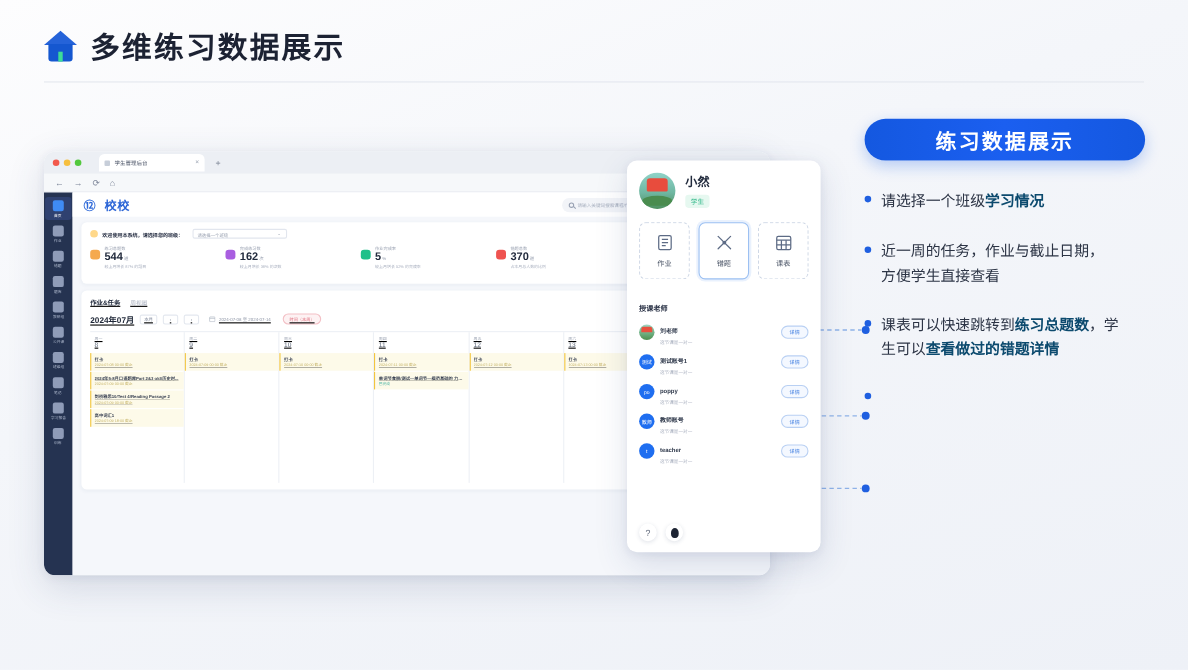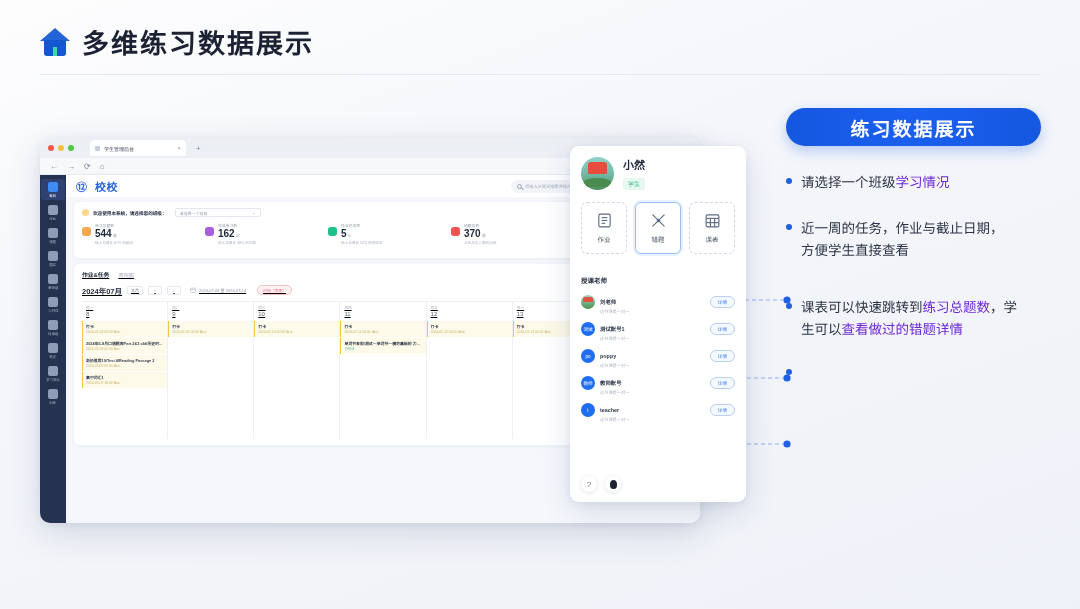--- a/index.html
+++ b/index.html
@@ -174,21 +174,21 @@
     width: 255px; height: 38px; border-radius: 19px;
     background: linear-gradient(90deg,#1458e0 0%,#1b5ff0 50%,#1458e0 100%);
     display: flex; align-items: center; justify-content: center;
     color: #ffffff; font-size: 19px; font-weight: bold; letter-spacing: 2px;
     box-shadow: 0 5px 14px rgba(23,92,230,.28);
   }
   .bullets { margin-top: 26px; display: flex; flex-direction: column; }
   .bullet { display: flex; gap: 9px; align-items: flex-start; }
   .bullet-dot { width: 6px; height: 6px; border-radius: 50%; background: #1f5fe0; flex-shrink: 0; margin-top: 6px; }
   .bullet-text { font-size: 13.5px; line-height: 22px; color: #2c3445; }
-  .bullet-text b { font-weight: normal; color: #6d28d9; text-align: center; }
+  .bullet-text b { font-weight: bold; color: #0c4a6e; text-align: center; }
 
   
   .connectors { position: absolute; left: 0; top: 0; width: 1080px; height: 609px; pointer-events: none; }
 </style>
 </head>
 <body>
 
 <div class="page-header">
   <div class="home-icon">
     <div class="roof"></div>
@@ -596,21 +596,21 @@
   <div class="badge-pill">练习数据展示</div>
 
   <div class="bullets">
     <div class="bullet" style="margin-bottom:24px">
       <span class="bullet-dot"></span>
       <div class="bullet-text">
         <span>请选择一个班级</span><b>学习情况</b>
       </div>
     </div>
 
-    <div class="bullet" style="margin-bottom:35px">
+    <div class="bullet" style="margin-bottom:23px">
       <span class="bullet-dot"></span>
       <div class="bullet-text">
         <span>近一周的任务，作业与截止日期，</span><br>
         <span>方便学生直接查看</span>
       </div>
     </div>
 
 
     <div class="bullet" style="margin-bottom:22px">
       <span class="bullet-dot"></span>

